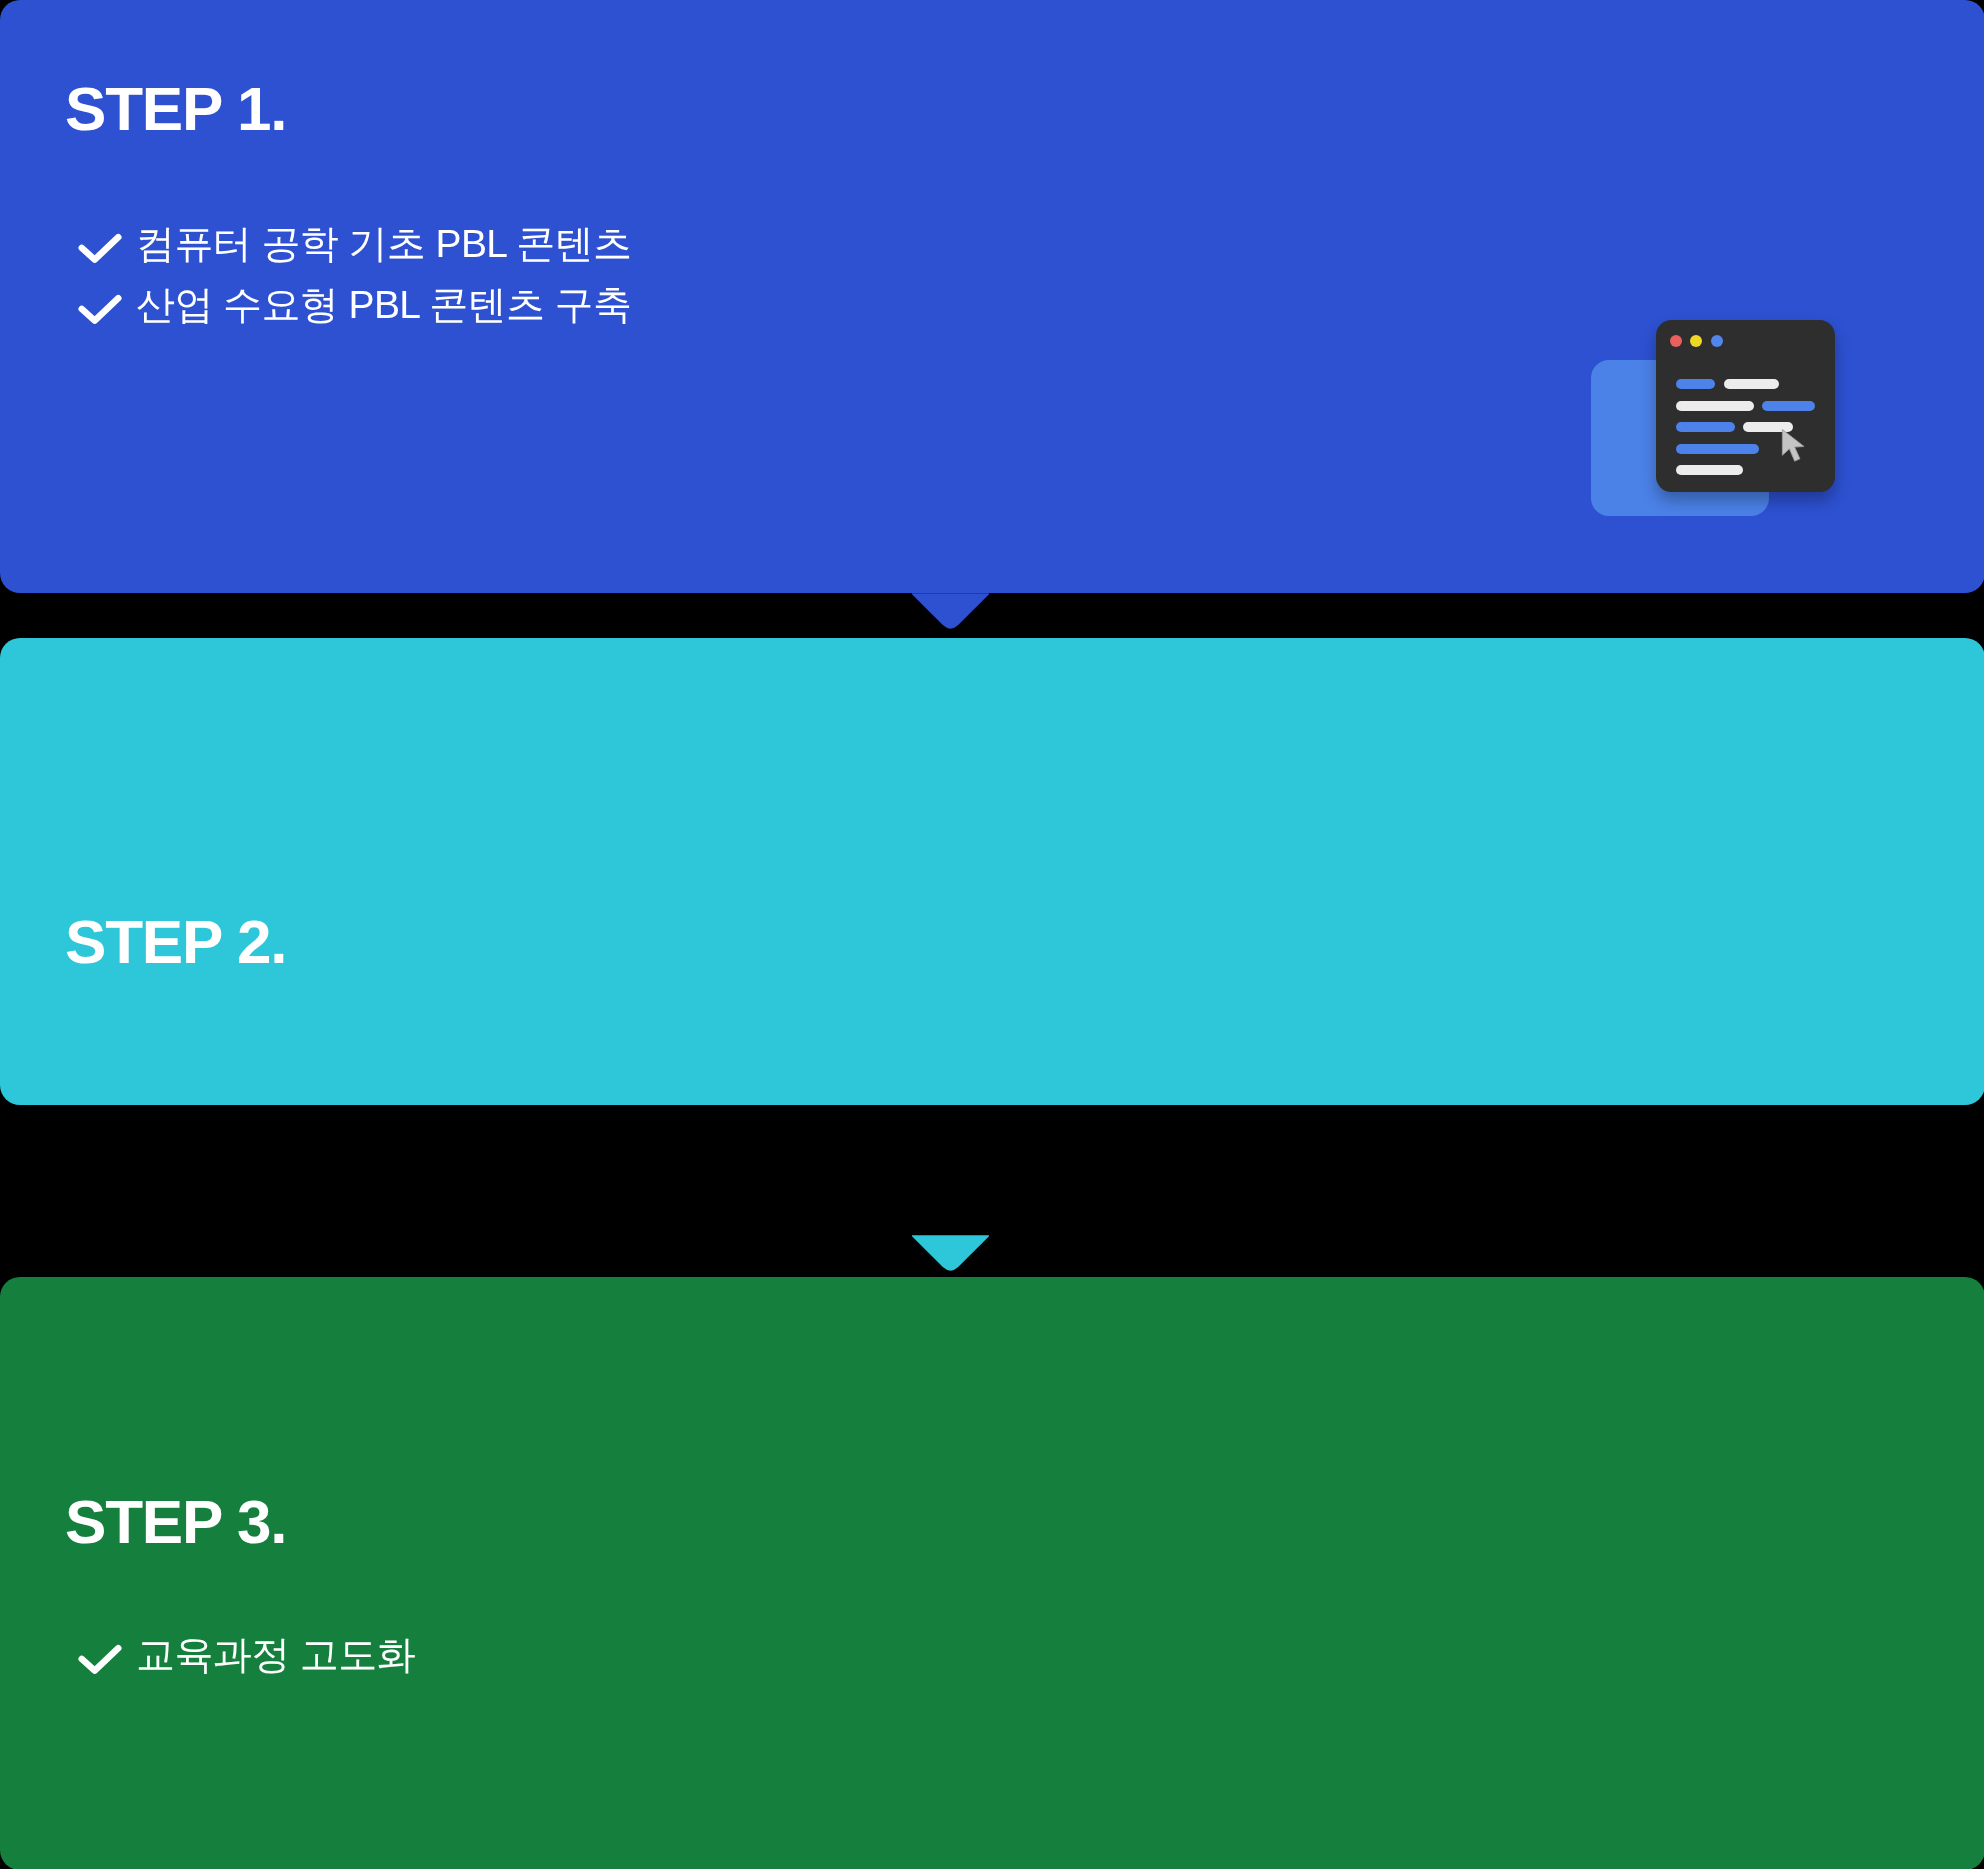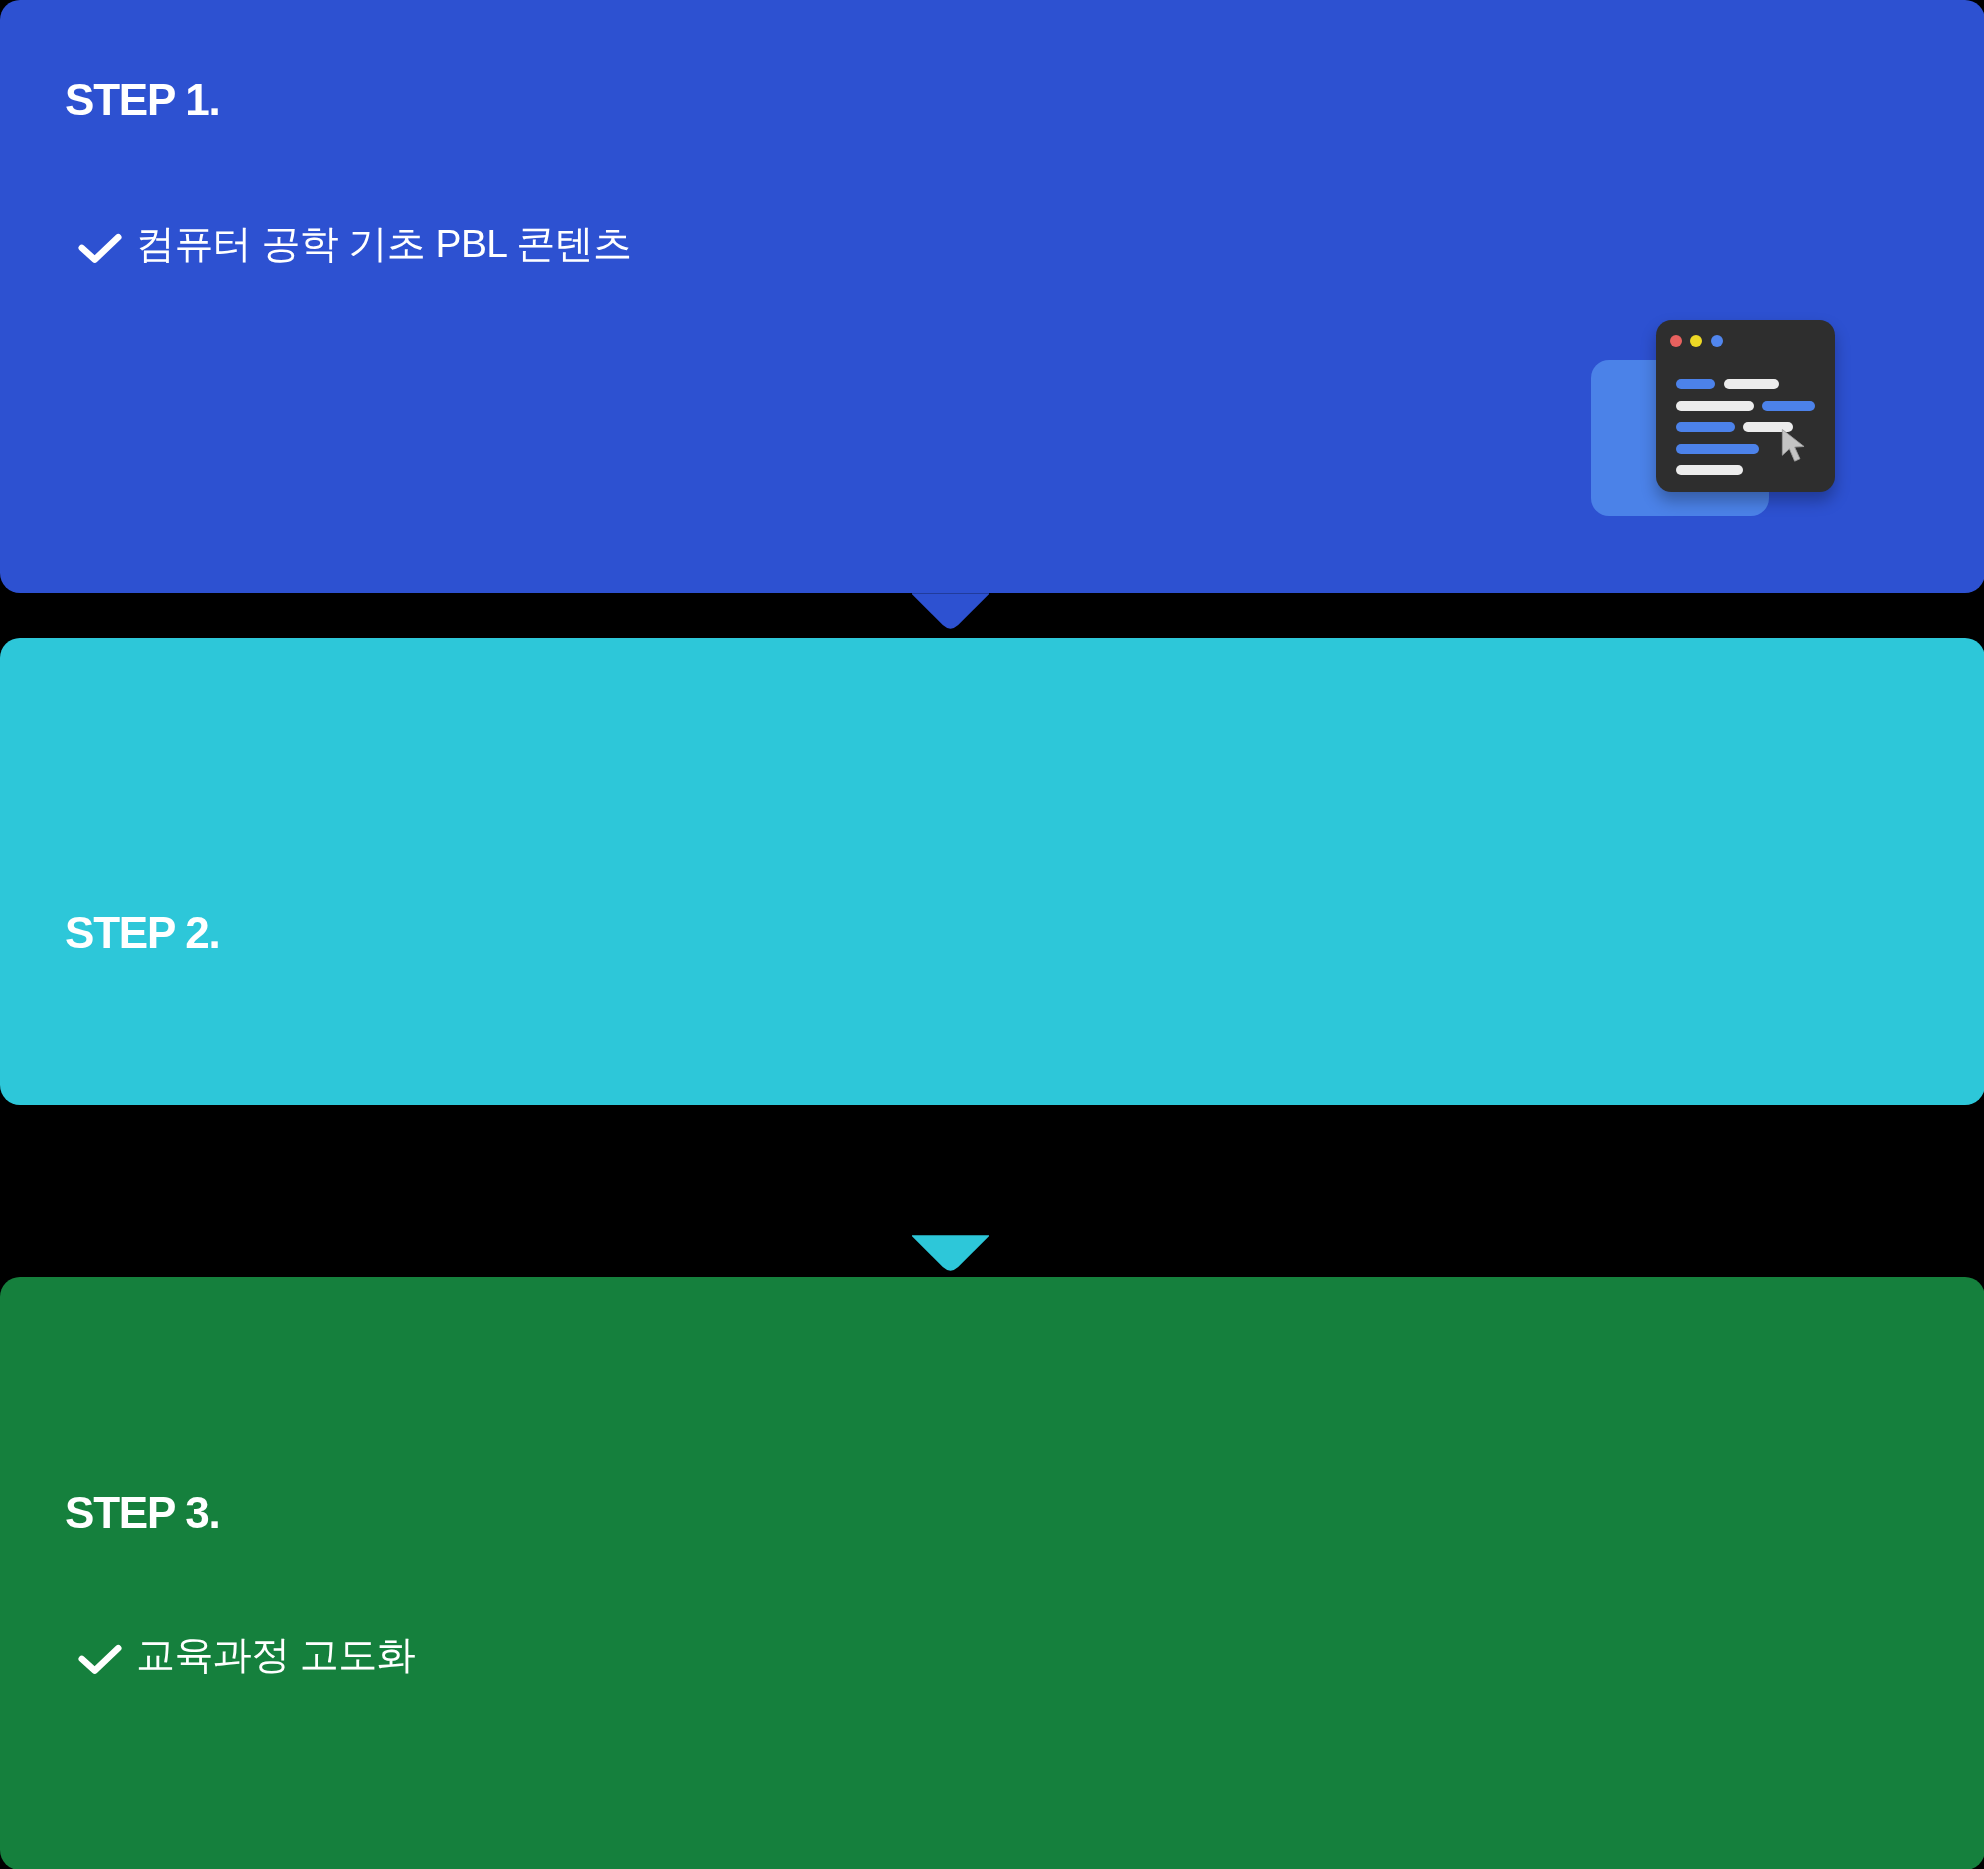--- a/index.html
+++ b/index.html
@@ -25,21 +25,21 @@
   
   #panel-1 { top:0;    height:593px; }
   #panel-2 { top:638px; height:467px; }
   #panel-3 { top:1277px; height:593px; }
 
   
   .step-title {
     position:absolute;
     color:#fff;
     font-weight:bold;
-    font-size:44px;
+    font-size:62px;
     letter-spacing:-1.2px;
     line-height:1;
     white-space:nowrap;
   }
 
   
   .bullets { position:absolute; }
   .bullet {
     display:flex; align-items:flex-end;
     margin-bottom:15.4px;
@@ -105,20 +105,28 @@
 
         <div class="bullet">
           <span class="check-icon">
             <svg width="46" height="36" viewBox="0 0 78 60">
               <path d="M8 28 L30 48 L70 10" fill="none" stroke="#ffffff" stroke-width="11" stroke-linecap="round" stroke-linejoin="round"></path>
             </svg>
           </span>
           <span class="bullet-text">컴퓨터 공학 기초 PBL 콘텐츠</span>
         </div>
 
+        <div class="bullet">
+          <span class="check-icon">
+            <svg width="46" height="36" viewBox="0 0 78 60">
+              <path d="M8 28 L30 48 L70 10" fill="none" stroke="#ffffff" stroke-width="11" stroke-linecap="round" stroke-linejoin="round"></path>
+            </svg>
+          </span>
+          <span class="bullet-text">산업 수요형 PBL 콘텐츠 구축</span>
+        </div>
       </div>
 
       <div class="icon-code">
         <div class="code-back"></div>
         <div class="code-win">
           <span class="tl r"></span>
           <span class="tl y"></span>
           <span class="tl b"></span>
 
           <span class="ln blue" style="left:20px;  top:59px; width:39px;"></span>

